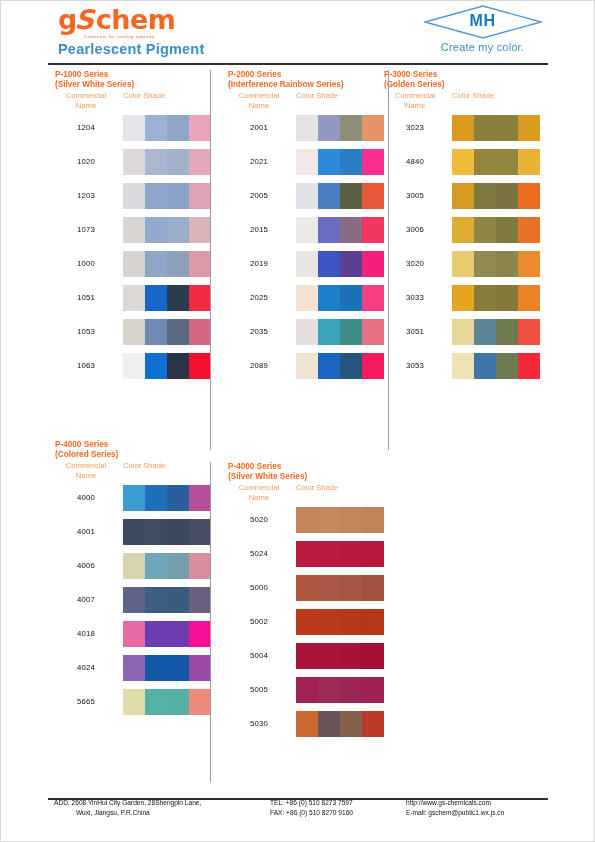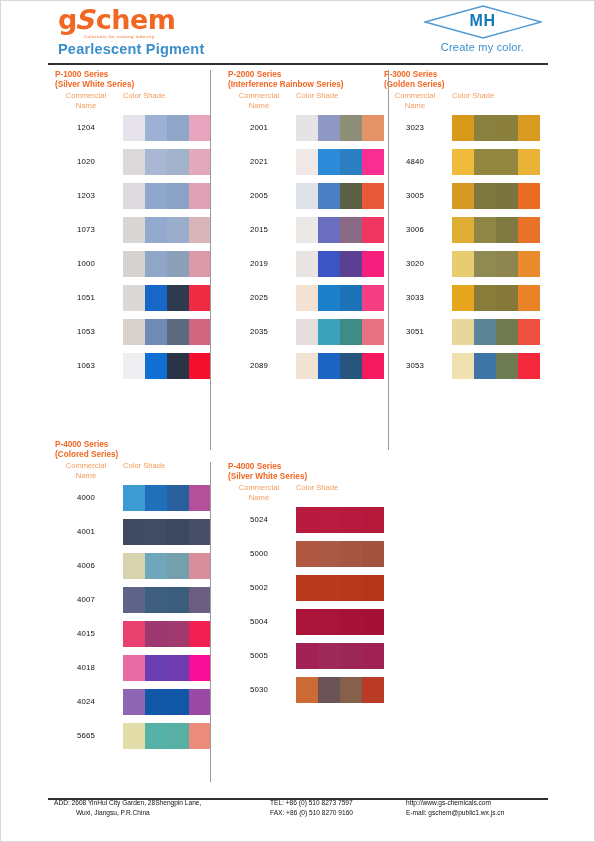--- a/index.html
+++ b/index.html
@@ -554,29 +554,20 @@
           <div class="row">
             <div class="row-name">4007</div>
             <div class="swatch" style="width: 88px;">
               <span style="background: rgb(93, 100, 136);"></span>
               <span style="background: rgb(61, 94, 128);"></span>
               <span style="background: rgb(60, 92, 126);"></span>
               <span style="background: rgb(106, 95, 128);"></span>
             </div>
           </div>
           <div class="row">
-            <div class="row-name">4015</div>
-            <div class="swatch" style="width: 88px;">
-              <span style="background: rgb(232, 65, 111);"></span>
-              <span style="background: rgb(156, 58, 112);"></span>
-              <span style="background: rgb(160, 58, 110);"></span>
-              <span style="background: rgb(240, 30, 82);"></span>
-            </div>
-          </div>
-          <div class="row">
             <div class="row-name">4018</div>
             <div class="swatch" style="width: 88px;">
               <span style="background: rgb(232, 106, 162);"></span>
               <span style="background: rgb(106, 62, 176);"></span>
               <span style="background: rgb(110, 60, 174);"></span>
               <span style="background: rgb(246, 14, 150);"></span>
             </div>
           </div>
           <div class="row">
             <div class="row-name">4024</div>
@@ -602,20 +593,29 @@
         <div class="series-title">P-4000 Series</div>
         <div class="series-sub">(Silver White Series)</div>
         <div class="col-heads">
           <div class="head-name">
             <div>Commercial</div>
             <div>Name</div>
           </div>
           <div class="head-shade">Color Shade</div>
         </div>
         <div class="rows">
+          <div class="row">
+            <div class="row-name">5020</div>
+            <div class="swatch" style="width: 88px;">
+              <span style="background: rgb(196, 133, 92);"></span>
+              <span style="background: rgb(196, 135, 94);"></span>
+              <span style="background: rgb(194, 133, 92);"></span>
+              <span style="background: rgb(192, 130, 88);"></span>
+            </div>
+          </div>
           <div class="row">
             <div class="row-name">5024</div>
             <div class="swatch" style="width: 88px;">
               <span style="background: rgb(184, 27, 62);"></span>
               <span style="background: rgb(184, 28, 64);"></span>
               <span style="background: rgb(182, 26, 62);"></span>
               <span style="background: rgb(180, 25, 60);"></span>
             </div>
           </div>
           <div class="row">

